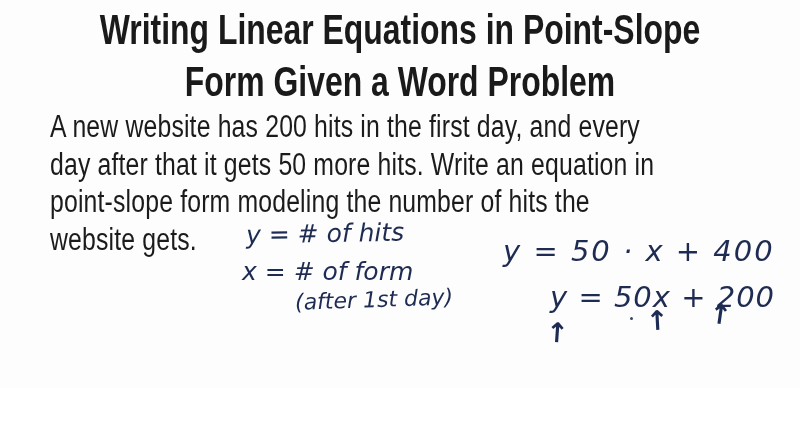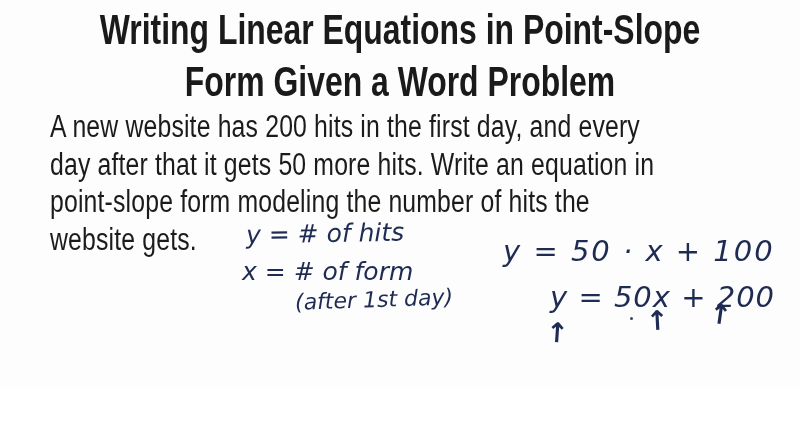--- a/index.html
+++ b/index.html
@@ -63,21 +63,21 @@
     <div>point-slope form modeling the number of hits the</div>
     <div>website gets.</div>
   </div>
 
   <div class="hw hw-ydef">y = # of hits</div>
 
   <div class="hw hw-xdef">x = # of form</div>
 
   <div class="hw hw-note">(after 1st day)</div>
 
-  <div class="hw hw-eq1">y = 50 · x + 100</div>
+  <div class="hw hw-eq1">y = 50 · x + 400</div>
 
   <div class="hw hw-eq2">y = 50x + 200</div>
 
   <div class="hw hw-arrow arrow-y">↑</div>
 
   <div class="hw hw-arrow arrow-x">↑</div>
 
   <div class="hw hw-arrow arrow-200">↑</div>
 
   <div class="pen-dot"></div>

